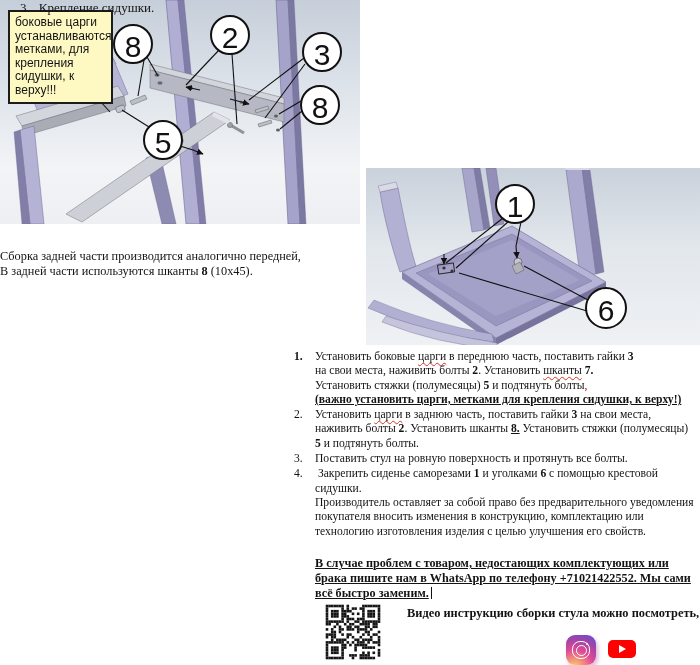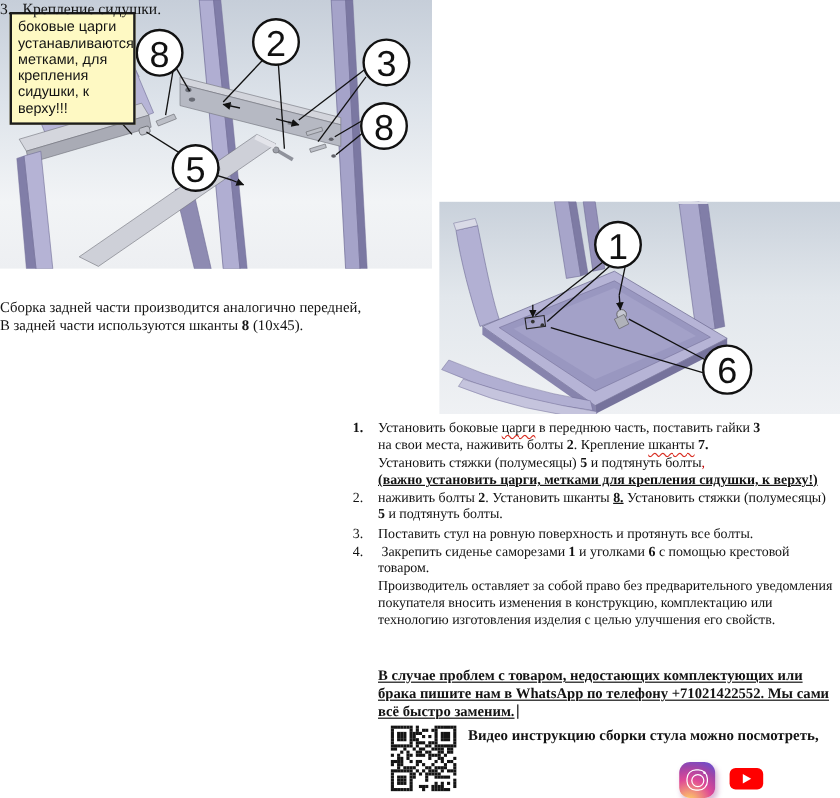--- a/index.html
+++ b/index.html
@@ -1,20 +1,20 @@
 <!DOCTYPE html>
 <html><head>
 <meta charset="utf-8">
 <style>
   html,body{margin:0;padding:0;background:#fff;}
   #page{position:relative;width:700px;height:665px;background:#fff;overflow:hidden;
         font-family:"Liberation Serif",serif;color:#131313;}
 
   
-  .sec-title{position:absolute;font-size:13.5px;white-space:nowrap;}
+  .sec-title{position:absolute;font-size:13.5px;white-space:nowrap;margin-left:20px;}
   #title2{left:0;top:7;width:360;text-align:center;}
   #title3{left:408;top:140;font-size:13px;}
   .sec-num{margin-right:9px;}
 
   
   .diag{position:absolute;}
   #diag1{left:0;top:28;width:360px;height:224px;}
   #diag2{left:366px;top:168px;width:334px;height:177px;}
   #notebox{position:absolute;left:8px;top:10px;width:84px;background:#fef9c3;
            border:2px solid #1c1c1c;padding:4px 12px 5px 5px;
@@ -37,21 +37,21 @@
   .seg-sp{text-decoration:underline wavy #d93025;text-decoration-thickness:1px;text-underline-offset:2px;}
   .seg-red{color:#c00200;}
   .seg-cursor{display:inline-block;width:1.5px;height:12px;background:#111;
               vertical-align:-2px;margin-left:2px;}
 
   
   #whatsapp{position:absolute;left:315px;top:556px;font-size:12.2px;line-height:14.8px;}
 
   
   #qr{position:absolute;left:324px;top:603px;}
-  #qrcaption{position:absolute;left:390px;top:605px;width:288px;text-align:center;
+  #qrcaption{position:absolute;left:407px;top:605px;width:288px;text-align:center;
              font-weight:bold;font-size:12.4px;line-height:16.5px;}
 
   
   #insta{position:absolute;left:566px;top:635px;width:30px;height:30px;border-radius:9px;
          background:radial-gradient(circle at 28% 112%, #fdc468 8%, #df4996 48%, #9f44a8 74%, #5b51d8 100%);
          box-shadow:2px 3px 4px rgba(150,60,140,.35);}
   .insta-frame{position:absolute;inset:6px;border:1.7px solid #fff;border-radius:8px;}
   .insta-lens{position:absolute;left:50%;top:50%;width:9px;height:9px;margin:-5.5px 0 0 -5.5px;
               border:1.7px solid #fff;border-radius:50%;}
   .insta-dot{position:absolute;right:8px;top:8px;width:2.4px;height:2.4px;border-radius:50%;background:#fff;}
@@ -259,43 +259,44 @@
         </g>
       </g>
     </svg>
   </div>
 
   <div id="instructions">
       <div class="item">
         <div class="num seg-b">1.</div>
         <div class="body">
           <div class="line"><span>Установить боковые </span><span class="seg-sp">царги</span><span> в переднюю часть, поставить гайки </span><span class="seg-b">3</span></div>
-          <div class="line"><span>на свои места, наживить болты </span><span class="seg-b">2</span><span>. Крепление </span><span class="seg-sp">шканты</span><span> </span><span class="seg-b">7.</span></div>
+          <div class="line"><span>на свои места, наживить болты </span><span class="seg-b">2</span><span>. Установить </span><span class="seg-sp">шканты</span><span> </span><span class="seg-b">7.</span></div>
           <div class="line"><span>Установить стяжки (полумесяцы) </span><span class="seg-b">5</span><span> и подтянуть болты</span><span class="seg-red">,</span></div>
           <div class="line"><span class="seg-bu">(важно установить царги, метками для крепления сидушки, к верху!)</span></div>
         </div>
       </div>
       <div class="item">
         <div class="num">2.</div>
         <div class="body">
+          <div class="line"><span>Установить </span><span class="seg-sp">царги</span><span> в заднюю часть, поставить гайки </span><span class="seg-b">3</span><span> на свои места,</span></div>
           <div class="line"><span>наживить болты </span><span class="seg-b">2</span><span>. Установить шканты </span><span class="seg-bu">8.</span><span> Установить стяжки (полумесяцы)</span></div>
           <div class="line"><span class="seg-b">5</span><span> и подтянуть болты.</span></div>
         </div>
       </div>
       <div class="item">
         <div class="num">3.</div>
         <div class="body">
           <div class="line"><span>Поставить стул на ровную поверхность и протянуть все болты.</span></div>
         </div>
       </div>
       <div class="item">
         <div class="num">4.</div>
         <div class="body">
           <div class="line"><span>&nbsp;Закрепить сиденье саморезами </span><span class="seg-b">1</span><span> и уголками </span><span class="seg-b">6</span><span> с помощью крестовой</span></div>
-          <div class="line"><span>товаром.</span></div>
+          <div class="line"><span>сидушки.</span></div>
           <div class="line"><span>Производитель оставляет за собой право без предварительного уведомления</span></div>
           <div class="line"><span>покупателя вносить изменения в конструкцию, комплектацию или</span></div>
           <div class="line"><span>технологию изготовления изделия с целью улучшения его свойств.</span></div>
         </div>
       </div>
     </div>
 
   <div id="whatsapp">
       <div class="line"><span class="seg-bu">В случае проблем с товаром, недостающих комплектующих или</span></div>
       <div class="line"><span class="seg-bu">брака пишите нам в WhatsApp по телефону +71021422552. Мы сами</span></div>

